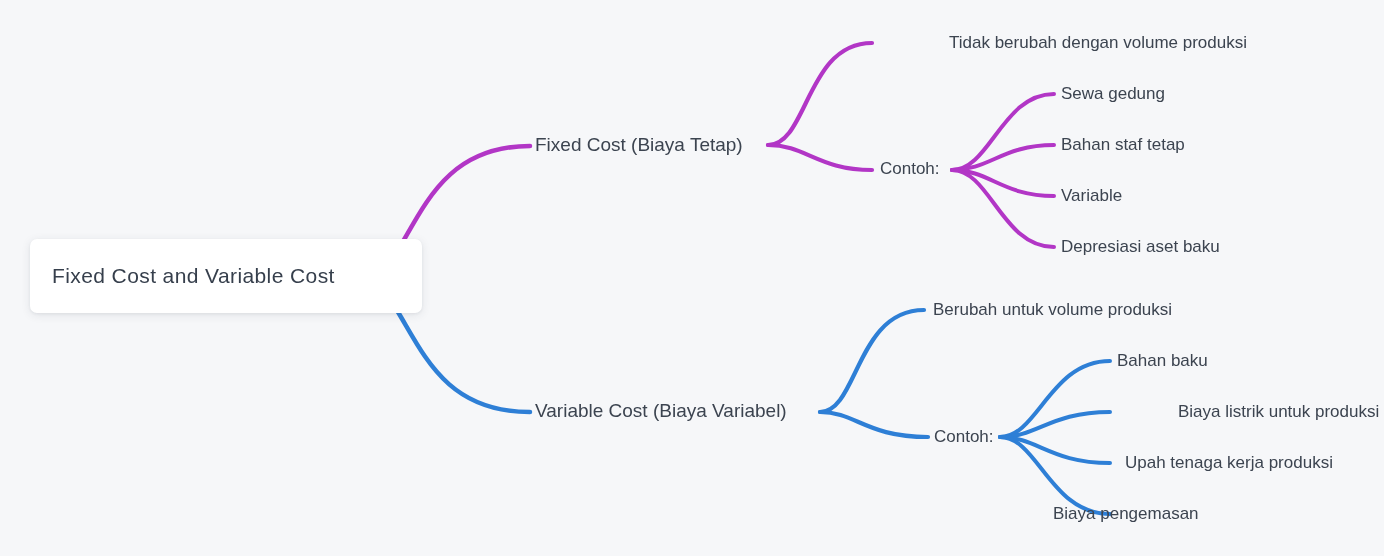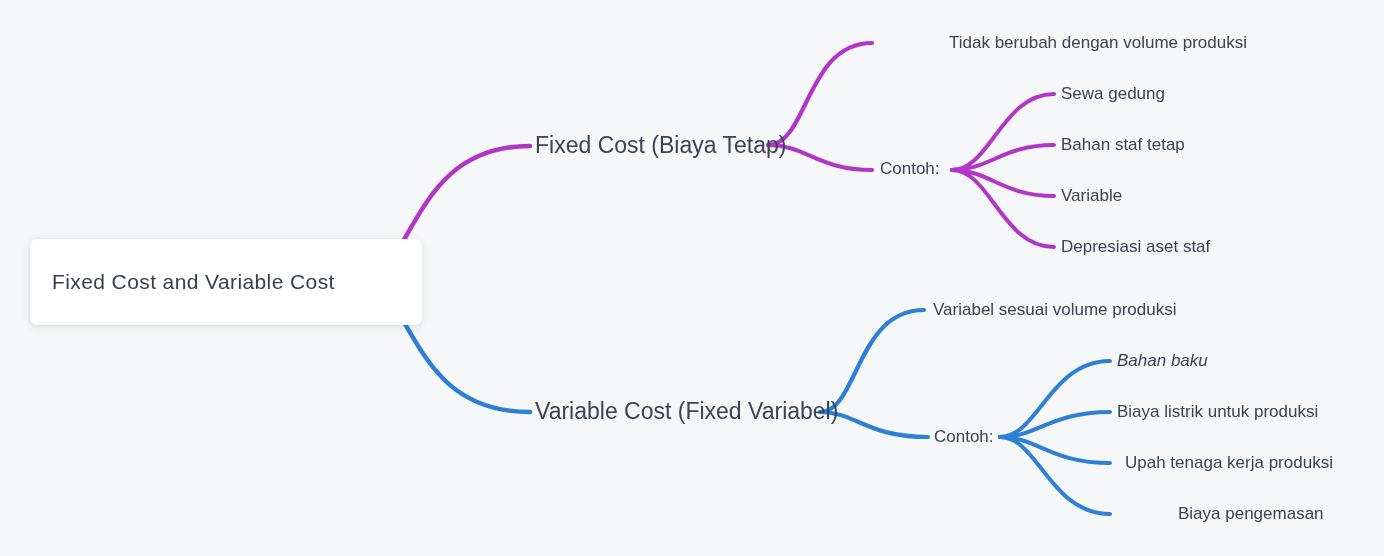--- a/index.html
+++ b/index.html
@@ -22,28 +22,28 @@
     z-index: 1;
   }
   .node-label {
     position: absolute;
     transform: translateY(-50%);
     white-space: nowrap;
     color: #3c4450;
     z-index: 2;
     cursor: default;
   }
-  .lvl1 { font-size: 23px; }
+  .lvl1 { font-size: 19px; }
   .lvl2 { font-size: 17px; }
   .root-node {
     position: absolute;
     left: 30px;
     top: 239px;
     width: 392px;
-    height: 86px;
+    height: 74px;
     background: #ffffff;
     border-radius: 7px;
     box-shadow: 0 2px 10px rgba(40, 50, 70, 0.10), 0 1px 3px rgba(40, 50, 70, 0.06);
     display: flex;
     align-items: center;
     padding-left: 22px;
     box-sizing: border-box;
     z-index: 2;
   }
   .root-node .root-label {
@@ -81,23 +81,23 @@
   <div class="root-node">
     <span class="root-label">Fixed Cost and Variable Cost</span>
   </div>
 
   <div class="node-label lvl1" style="left:535px; top:145px;">Fixed Cost (Biaya Tetap)</div>
   <div class="node-label lvl2" style="left:933px; top:43px;margin-left:16px;">Tidak berubah dengan volume produksi</div>
   <div class="node-label lvl2" style="left:880px; top:169px;">Contoh:</div>
   <div class="node-label lvl2" style="left:1061px; top:94px;text-align:right;">Sewa gedung</div>
   <div class="node-label lvl2" style="left:1061px; top:145px;">Bahan staf tetap</div>
   <div class="node-label lvl2" style="left:1061px; top:196px;">Variable</div>
-  <div class="node-label lvl2" style="left:1061px; top:247px;">Depresiasi aset staf</div>
+  <div class="node-label lvl2" style="left:1061px; top:247px;">Depresiasi aset baku</div>
 
-  <div class="node-label lvl1" style="left:535px; top:411px;">Variable Cost (Fixed Variabel)</div>
-  <div class="node-label lvl2" style="left:933px; top:310px;">Variabel sesuai volume produksi</div>
+  <div class="node-label lvl1" style="left:535px; top:411px;">Variable Cost (Biaya Variabel)</div>
+  <div class="node-label lvl2" style="left:933px; top:310px;">Berubah untuk volume produksi</div>
   <div class="node-label lvl2" style="left:934px; top:437px;">Contoh:</div>
-  <div class="node-label lvl2" style="left:1117px; top:361px;font-style:italic;">Bahan baku</div>
-  <div class="node-label lvl2" style="left:1117px; top:412px;">Biaya listrik untuk produksi</div>
+  <div class="node-label lvl2" style="left:1117px; top:361px;">Bahan baku</div>
+  <div class="node-label lvl2" style="left:1178px; top:412px;">Biaya listrik untuk produksi</div>
   <div class="node-label lvl2" style="left:1117px; top:463px;margin-left:8px;">Upah tenaga kerja produksi</div>
-  <div class="node-label lvl2" style="left:1178px; top:514px;">Biaya pengemasan</div>
+  <div class="node-label lvl2" style="left:1053px; top:514px;">Biaya pengemasan</div>
 
 </div>
 
 </body></html>

